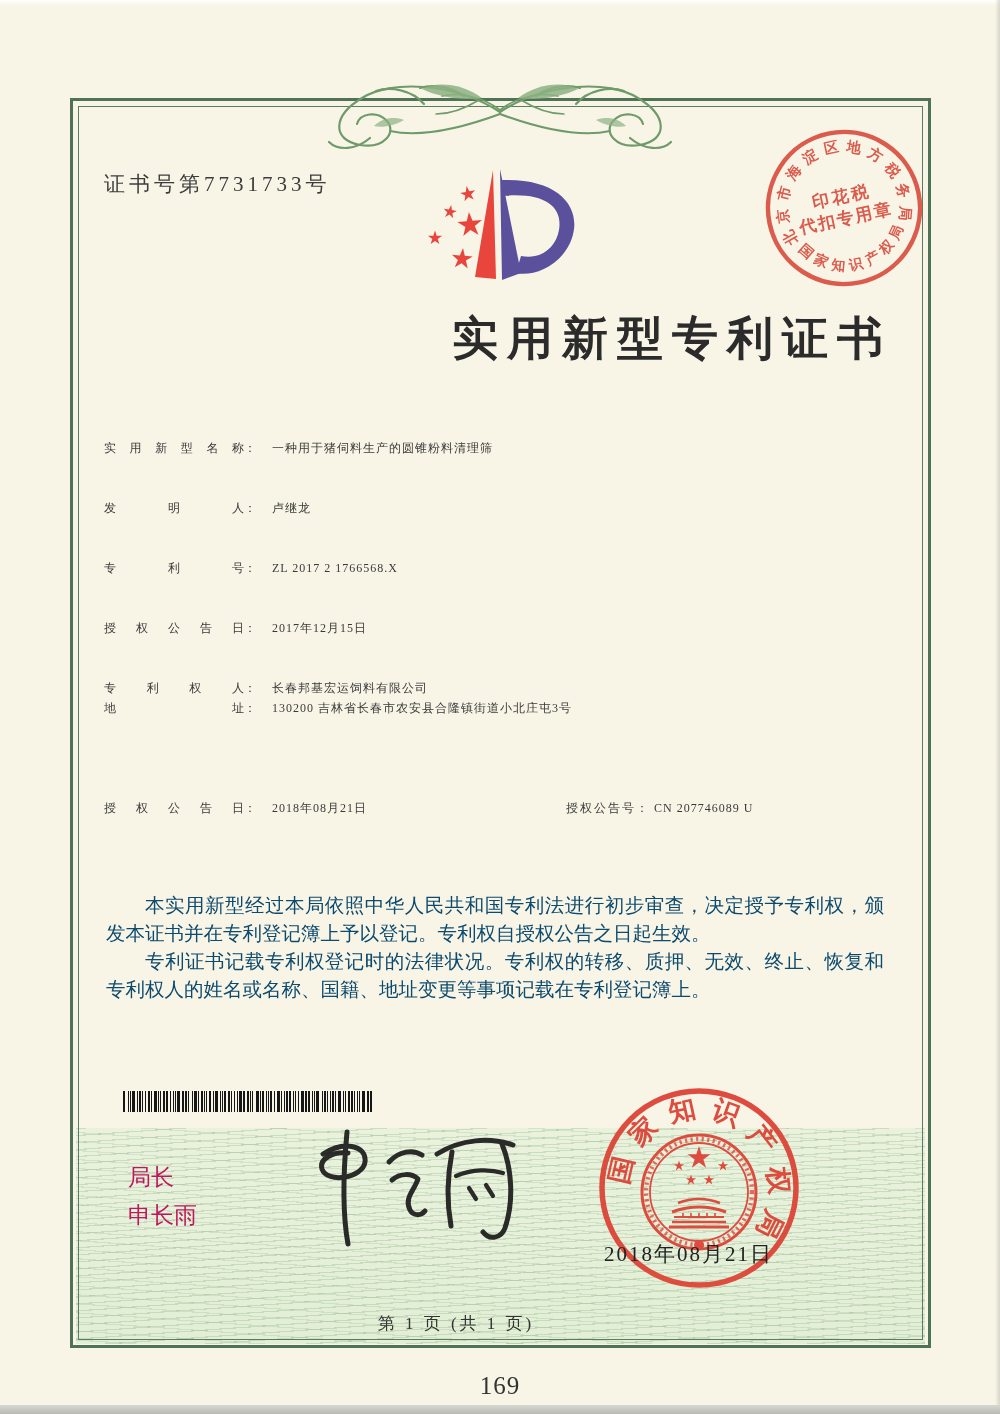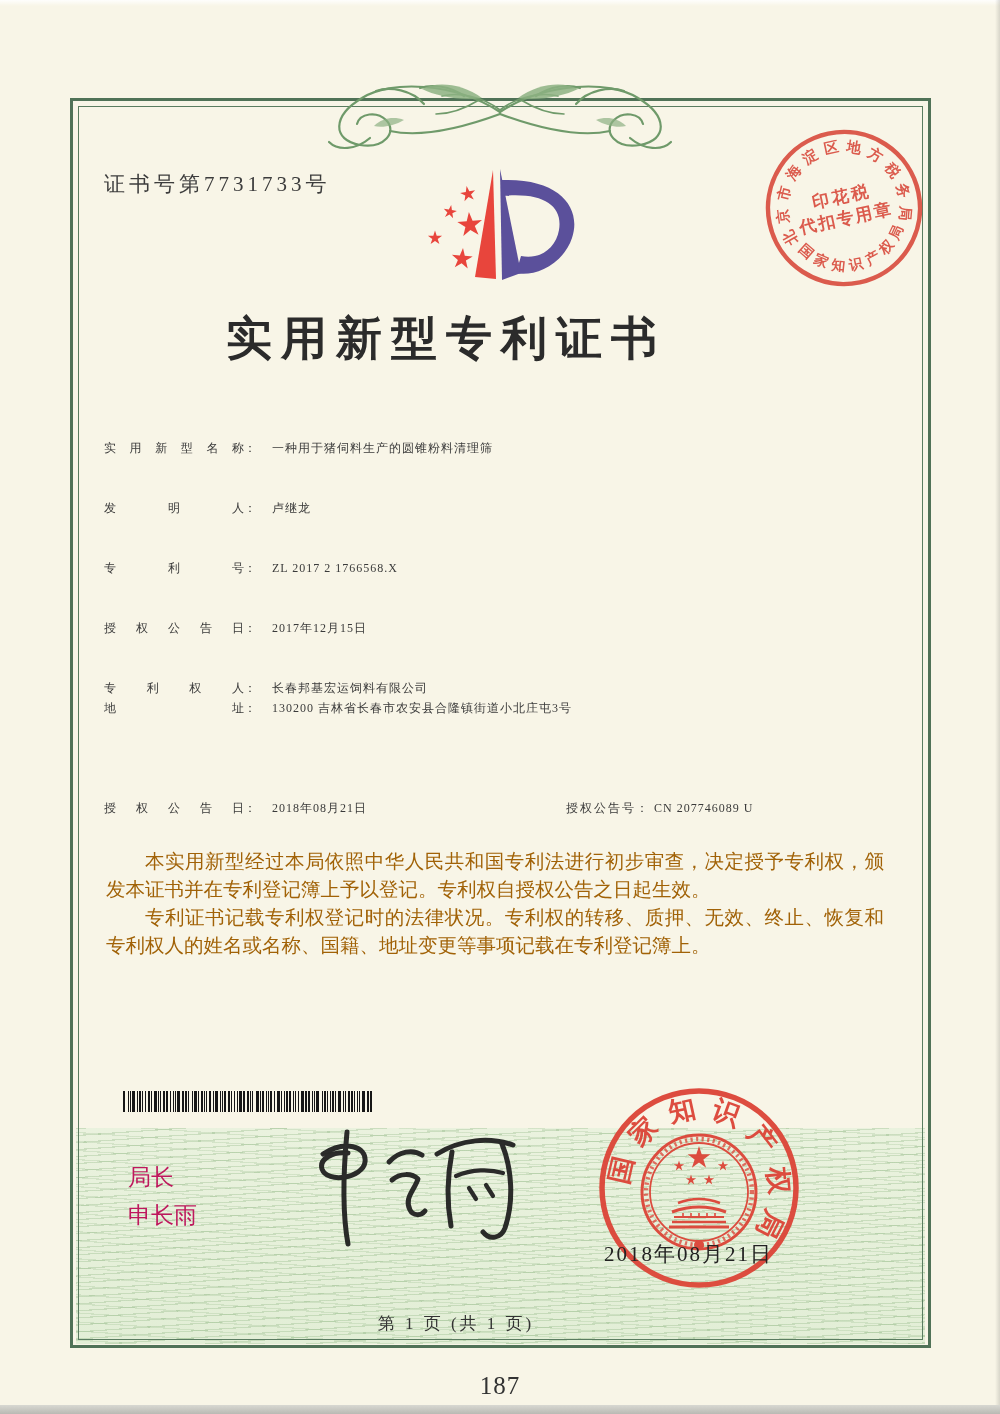--- a/index.html
+++ b/index.html
@@ -16,31 +16,31 @@
     background:
       repeating-linear-gradient(176deg, rgba(122,168,110,.28) 0 1.2px, rgba(0,0,0,0) 1.2px 7px),
       repeating-linear-gradient(184deg, rgba(122,168,110,.20) 0 1.2px, rgba(0,0,0,0) 1.2px 9px),
       linear-gradient(#eaf2de,#e2eed6);}
 
   .flourish{position:absolute;left:274px;top:74px;}
 
   .cert-no{position:absolute;left:104px;top:170px;font-size:21px;letter-spacing:4px;color:#3c3c3c;font-family:Liberation Serif, serif;}
   .logo{position:absolute;left:420px;top:164px;}
   .stamp{position:absolute;left:748px;top:112px;}
-  .title{position:absolute;left:0;width:892px;top:308px;text-align:center;font-size:46px;font-weight:600;letter-spacing:9px;color:#2b2b2b;}
+  .title{position:absolute;left:0;width:892px;top:308px;text-align:right;font-size:46px;font-weight:600;letter-spacing:9px;color:#2b2b2b;}
 
   .fields{position:absolute;left:104px;top:0;width:800px;color:#3a3a3a;}
   .row{position:absolute;left:0;font-size:12px;white-space:nowrap;}
   .row .lbl{display:inline-block;width:140px;text-align:justify;text-align-last:justify;vertical-align:top;}
   .row .col{display:inline-block;width:22px;}
   .row .val{display:inline-block;margin-left:6px;letter-spacing:1px;}
   .grant-right{position:absolute;left:462px;top:0;}
   .grant-right .lbl2{letter-spacing:2px;}
 
-  .paras{position:absolute;left:106px;top:848px;width:778px;font-size:19.5px;line-height:28px;color:#a16207;text-align:justify;}
+  .paras{position:absolute;left:106px;top:892px;width:778px;font-size:19.5px;line-height:28px;color:#0c4a6e;text-align:justify;}
   .paras p{margin:0;text-indent:2em;}
 
   .barcode{position:absolute;left:123px;top:1091px;}
   .officer{position:absolute;left:128px;top:1158px;color:#be185d;font-size:23px;line-height:38px;font-family:"Liberation Sans","DejaVu Sans",sans-serif;}
   .signature{position:absolute;left:285px;top:1122px;}
   .seal{position:absolute;left:593px;top:1082px;}
   .seal-date{position:absolute;left:604px;top:1240px;font-size:21px;letter-spacing:2px;color:#222;z-index:6;}
   .footer-page{position:absolute;left:0;width:1000px;top:1312px;text-align:center;font-size:17px;letter-spacing:3px;color:#333;transform:translateX(-44px);}
   .page-no{position:absolute;left:0;width:1000px;top:1372px;text-align:center;font-size:25px;letter-spacing:1px;color:#333;}
   svg text{font-family:"Liberation Serif","DejaVu Serif",serif;}
@@ -267,18 +267,18 @@
         <text x="132.33555103607645" y="33.64366819948505" transform="rotate(380.0 132.3 33.6)" font-size="27" fill="#dc4437" font-weight="bold" text-anchor="middle" dominant-baseline="middle">识</text>
         <text x="166.95159617144313" y="58.94787014222077" transform="rotate(412.3 167.0 58.9)" font-size="27" fill="#dc4437" font-weight="bold" text-anchor="middle" dominant-baseline="middle">产</text>
         <text x="182.66665088003495" y="98.84286070843686" transform="rotate(444.7 182.7 98.8)" font-size="27" fill="#dc4437" font-weight="bold" text-anchor="middle" dominant-baseline="middle">权</text>
         <text x="174.6075023625043" y="140.95726847994516" transform="rotate(477.0 174.6 141.0)" font-size="27" fill="#dc4437" font-weight="bold" text-anchor="middle" dominant-baseline="middle">局</text>
       </g>
   </svg>
 
   <div class="seal-date">2018年08月21日</div>
 
   <div class="footer-page">第 1 页 (共 1 页)</div>
-  <div class="page-no">187</div>
+  <div class="page-no">169</div>
 
   <div class="scan-top"></div>
   <div class="scan-right"></div>
   <div class="scan-bottom"></div>
 </div>
 
 </body></html>

